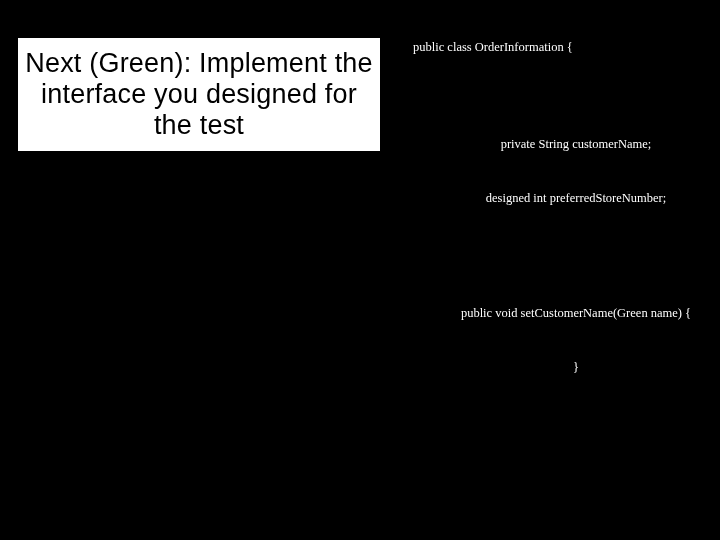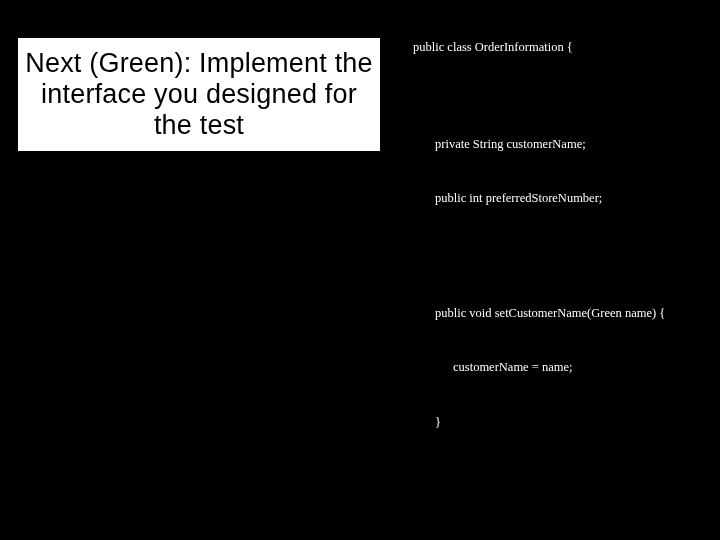--- a/index.html
+++ b/index.html
@@ -34,39 +34,38 @@
     left: 395px;
     top: 2px;
     width: 322px;
     color: #fff;
     font-family: "Comic Sans MS", "Comic Sans", cursive;
     font-size: 12.5px;
     line-height: 1.45;
     white-space: pre;
   }
   .code-area .decl { padding-left: 18px; }
-  .code-area .ind1 { padding-left: 40px; }
+  .code-area .ind1 { padding-left: 40px; text-align: center; }
   .code-area .ind2 { padding-left: 58px; }
   .code-area .blank { height: 6px; }
 </style>
 </head>
 <body>
 
 <div class="slide">
   <div class="left-box">Next (Green): Implement the interface you designed for the test</div>
 
   <div class="code-area">
     <div class="decl">public class OrderInformation {</div>
     <div class="blank"></div>
     <div class="ind1">private String customerName;</div>
-    <div class="ind1">public int preferredStoreNumber;</div>
+    <div class="ind1">designed int preferredStoreNumber;</div>
     <div class="blank"></div>
 
     <div class="ind1">public void setCustomerName(Green name) {</div>
-    <div class="ind2">customerName = name;</div>
     <div class="ind1">}</div>
 
     
     
     
 
     
     
     
 

